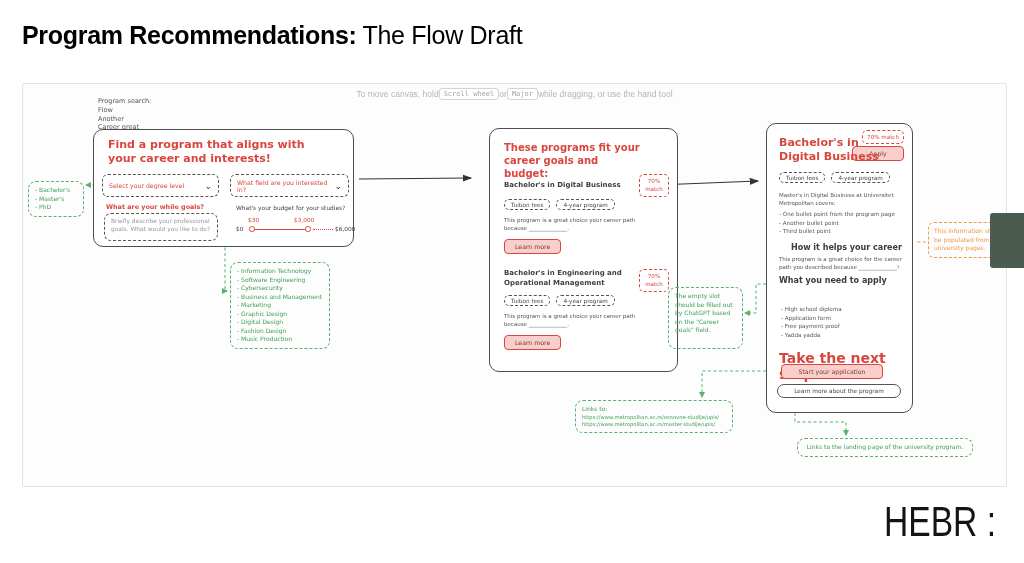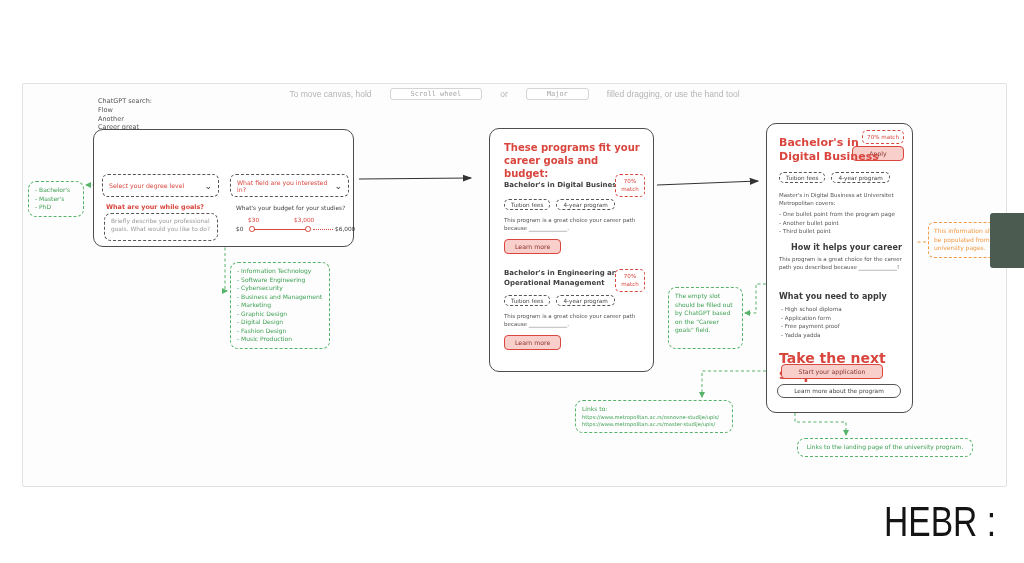--- a/index.html
+++ b/index.html
@@ -12,32 +12,32 @@
                  font-size:25px; color:#000; letter-spacing:-0.3px; }
   .slide-title .tb { font-weight:800; }
   .slide-title .tr { font-weight:400; margin-left:6px; }
 
   
   .canvas { position:absolute; left:22px; top:83px; width:985px; height:404px;
             background:#fdfdfd; border:1px solid #e2e2e2; border-radius:2px; }
   .overlay { position:absolute; left:0; top:0; z-index:1; pointer-events:none; }
 
   .hint { position:absolute; left:0; right:0; top:4px; display:flex; justify-content:center;
-          align-items:center; gap:18px; font-family:"Liberation Sans",sans-serif;
+          align-items:center; gap:0; font-family:"Liberation Sans",sans-serif;
           font-size:8.5px; color:#b5b5b5; z-index:2; }
   .key { font-family:"DejaVu Sans Mono",monospace; font-size:7px; color:#a5a5a5;
-         border:1px solid #d4d4d4; border-radius:3px; padding:0 20px; background:#fff; line-height:10px; }
+         border:1px solid #d4d4d4; border-radius:3px; padding:0 4px; background:#fff; line-height:10px; }
 
   .notes { position:absolute; left:75px; top:13px; font-size:6.5px; color:#555;
            line-height:1.35; z-index:2; }
 
   
   .card { position:absolute; background:#fff; border:1.3px solid #4d4d4d; border-radius:10px; z-index:2; }
   #card1 { left:70px;  top:45px; width:261px; height:118px; }
-  #card2 { left:466px; top:44px; width:165px; height:244px; }
+  #card2 { left:466px; top:44px; width:189px; height:244px; }
   #card3 { left:743px; top:39px; width:147px; height:290px; }
   .abs { position:absolute; }
   .red { color:#d9463e; }
   .hand { color:#3f3f3f; }
   .h-title { font-weight:bold; color:#d9463e; line-height:1.3; }
 
   .dd { position:absolute; border:1.2px dashed #555; border-radius:6px; height:23px;
         display:flex; align-items:center; justify-content:space-between; padding:0 6px;
         font-size:6.2px; color:#d9463e; background:#fff; }
   .chev { color:#333; font-size:9px; line-height:6px; }
@@ -80,20 +80,23 @@
 
   .logo { position:absolute; left:884px; top:498px; font-family:"Liberation Sans",sans-serif;
           font-size:42px; font-weight:400; color:#141414; transform:scaleX(0.8);
           transform-origin:left center; white-space:nowrap; }
 </style>
 </head>
 <body>
 
 <div class="page">
 
+  <div class="slide-title">
+    <span class="tb">Program Recommendations:</span><span class="tr">The Flow Draft</span>
+  </div>
 
   <div class="canvas">
 
     <svg class="overlay" width="985" height="404" viewBox="0 0 985 404">
       <defs>
         <marker id="mb" markerWidth="9" markerHeight="8" refX="7" refY="3" orient="auto">
           <path d="M0,0 L8,3 L0,6 z" fill="#333"></path>
         </marker>
         <marker id="mg" markerWidth="8" markerHeight="8" refX="5" refY="3" orient="auto">
           <path d="M0,0 L6,3 L0,6 z" fill="#57b36a"></path>
@@ -107,31 +110,32 @@
       <path d="M743,287 L679,287 L679,313" fill="none" stroke="#57b36a" stroke-width="1" stroke-dasharray="3 2.5" marker-end="url(#mg)"></path>
       <path d="M772,318 L772,338 L823,338 L823,351" fill="none" stroke="#57b36a" stroke-width="1" stroke-dasharray="3 2.5" marker-end="url(#mg)"></path>
       <path d="M903,158 L892,158" fill="none" stroke="#f09a44" stroke-width="1" stroke-dasharray="3 2.5"></path>
     </svg>
 
     <div class="hint">
       <span>To move canvas, hold</span>
       <span class="key">Scroll wheel</span>
       <span>or</span>
       <span class="key">Major</span>
-      <span>filled dragging, or use the hand tool</span>
+      <span>while dragging, or use the hand tool</span>
     </div>
 
     <div class="notes">
-      <div>ChatGPT search:</div>
+      <div>Program search:</div>
       <div>Flow</div>
       <div>Another</div>
       <div>Career great</div>
     </div>
 
     <div id="card1" class="card">
+      <div class="abs h-title" style="left:14px;top:8px;width:202px;font-size:11px;">Find a program that aligns with your career and interests!</div>
       <div class="dd" style="left:8px;top:44px;width:117px;">
         <span>Select your degree level</span>
         <span class="chev">⌄</span>
       </div>
       <div class="dd" style="left:136px;top:44px;width:119px;">
         <span>What field are you interested in?</span>
         <span class="chev">⌄</span>
       </div>
       <div class="abs red" style="left:12px;top:73px;font-size:6.4px;font-weight:bold;">What are your while goals?</div>
       <div class="ta" style="left:10px;top:83px;width:114px;height:28px;">
@@ -181,21 +185,21 @@
         <span class="tag">4-year program</span>
       </div>
       <div class="abs desc" style="left:12px;top:68px;width:124px;">Master's in Digital Business at Universitet Metropolitan covers:</div>
       <div class="abs bullets" style="left:12px;top:86px;">
         <div>- One bullet point from the program page</div>
         <div>- Another bullet point</div>
         <div>- Third bullet point</div>
       </div>
       <div class="abs subhead" style="left:24px;top:119px;">How it helps your career</div>
       <div class="abs desc" style="left:12px;top:132px;width:124px;">This program is a great choice for the career path you described because ______________!</div>
-      <div class="abs subhead" style="left:12px;top:168px;">What you need to apply</div>
+      <div class="abs subhead" style="left:12px;top:152px;">What you need to apply</div>
       <div class="abs bullets" style="left:14px;top:181px;">
         <div>- High school diploma</div>
         <div>- Application form</div>
         <div>- Free payment proof</div>
         <div>- Yadda yadda</div>
       </div>
       <div class="abs red" style="left:12px;top:226px;font-size:14px;font-weight:bold;">Take the next step</div>
       <div class="btn-pink" style="left:14px;top:240px;width:102px;">Start your application</div>
       <div class="btn-outline" style="left:10px;top:260px;width:124px;text-align:center;">Learn more about the program</div>
     </div>

